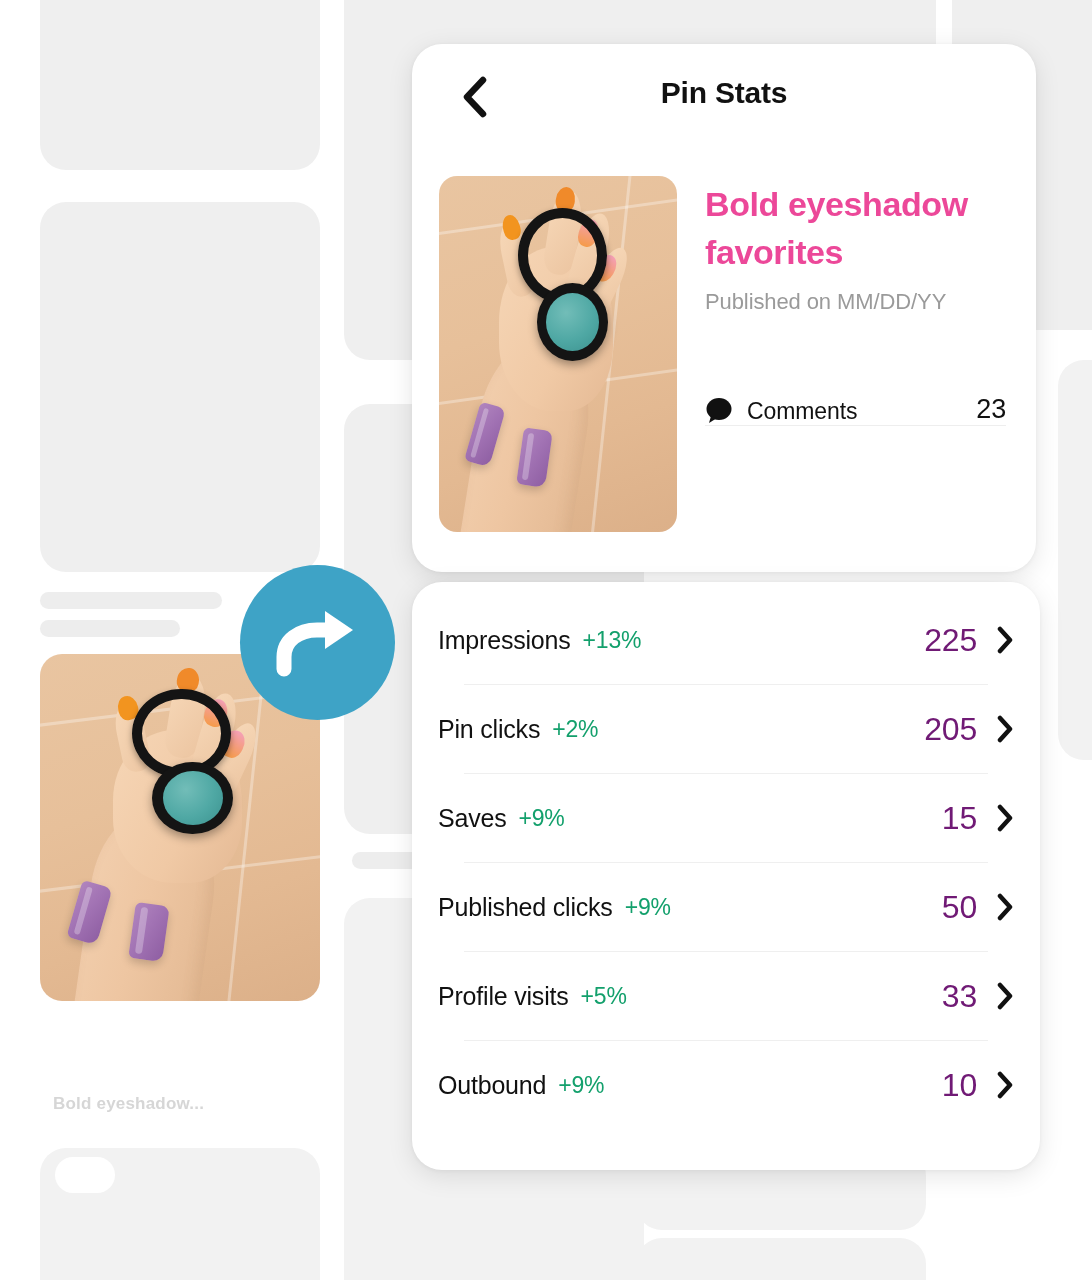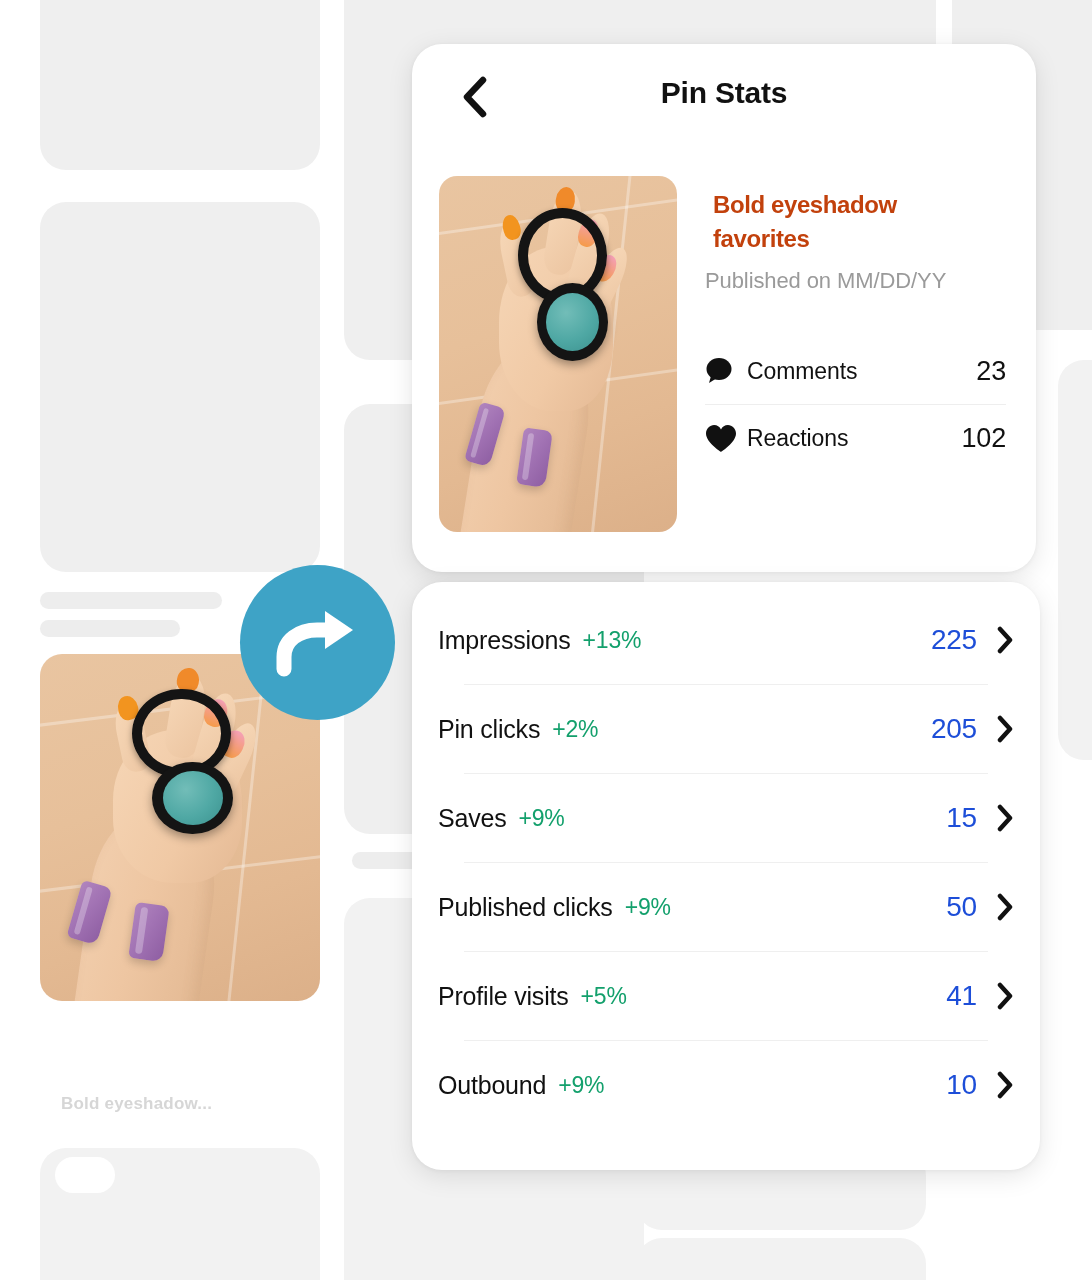--- a/index.html
+++ b/index.html
@@ -45,21 +45,21 @@
     position: absolute;
     left: 40px;
     top: 654px;
     width: 280px;
     height: 347px;
     border-radius: 22px;
     overflow: hidden;
   }
   .feed-thumb-caption {
     position: absolute;
-    left: 61px;
+    left: 53px;
     top: 1094px;
     font-size: 17px;
     font-weight: bold;
     color: #d6d6d6;
     letter-spacing: .2px;
   }
 
   
   .photo {
     position: relative;
@@ -205,38 +205,38 @@
   }
   #pin-thumbnail {
     width: 238px;
     height: 356px;
     border-radius: 18px;
     overflow: hidden;
     flex: 0 0 auto;
   }
   .pin-info { flex: 1 1 auto; padding-top: 4px; min-width: 0; }
   #pin-title {
-    font-size: 24px;
+    font-size: 34px;
     line-height: 1.42;
     font-weight: bold;
-    color: #c2410c;
+    color: #ec4899;
     letter-spacing: -0.4px;
-    margin: 8px;
+    margin: 0;
   }
   #pin-published {
     margin-top: 12px;
     font-size: 22px;
     color: #9a9a9a;
     letter-spacing: -0.1px;
   }
 
   .stat-rows { margin-top: 44px; }
   .stat-row {
     display: flex;
-    align-items: center;
+    align-items: flex-end;
     height: 66px;
   }
   .stat-row .icon { width: 42px; flex: 0 0 auto; display:flex; align-items:center; }
   .stat-row .label {
     font-size: 23px;
     color: #111111;
     flex: 1 1 auto;
     letter-spacing: -0.1px;
   }
   .stat-row .value {
@@ -272,22 +272,22 @@
     letter-spacing: -0.2px;
   }
   .eng-row .eng-delta {
     font-size: 23px;
     color: #13a06c;
     margin-left: 12px;
     letter-spacing: -0.2px;
   }
   .eng-row .eng-spacer { flex: 1 1 auto; }
   .eng-row .eng-value {
-    font-size: 28px;
-    color: #1d4ed8;
+    font-size: 32px;
+    color: #701a75;
     letter-spacing: -0.2px;
   }
   .eng-row .eng-chevron {
     margin-left: 20px;
     display: flex;
     align-items: center;
   }
   .eng-divider {
     height: 1px;
     background: #efefef;
@@ -403,29 +403,20 @@
               <ellipse cx="14" cy="12" rx="12.5" ry="11" fill="#111111"></ellipse>
               <path d="M6 19 L4 26 L12 21 Z" fill="#111111"></path>
             </svg>
           </span>
           <span class="label">Comments</span>
           <span class="value">23</span>
         </div>
 
         <div class="stat-divider"></div>
 
-        <div class="stat-row">
-          <span class="icon">
-            <svg width="32" height="29" viewBox="0 0 32 29">
-              <path d="M16 28 C16 28 1 18.5 1 9.6 C1 4.6 4.8 1 9.1 1 C12.1 1 14.7 2.8 16 5.4 C17.3 2.8 19.9 1 22.9 1 C27.2 1 31 4.6 31 9.6 C31 18.5 16 28 16 28 Z" fill="#111111"></path>
-            </svg>
-          </span>
-          <span class="label">Reactions</span>
-          <span class="value">102</span>
-        </div>
 
       </div>
     </div>
   </div>
 </div>
 
 <div class="panel" id="engagement-card">
 
   <div class="eng-list">
 
@@ -478,21 +469,21 @@
             <path d="M3 3 L13 14 L3 25" stroke="#111111" stroke-width="4.5" stroke-linecap="round" stroke-linejoin="round" fill="none"></path>
           </svg>
       </span>
     </div>
     <div class="eng-divider"></div>
 
     <div class="eng-row">
       <span class="eng-label">Profile visits</span>
       <span class="eng-delta">+5%</span>
       <span class="eng-spacer"></span>
-      <span class="eng-value">41</span>
+      <span class="eng-value">33</span>
       <span class="eng-chevron">
         <svg width="17" height="28" viewBox="0 0 17 28">
             <path d="M3 3 L13 14 L3 25" stroke="#111111" stroke-width="4.5" stroke-linecap="round" stroke-linejoin="round" fill="none"></path>
           </svg>
       </span>
     </div>
     <div class="eng-divider"></div>
 
     <div class="eng-row">
       <span class="eng-label">Outbound</span>

